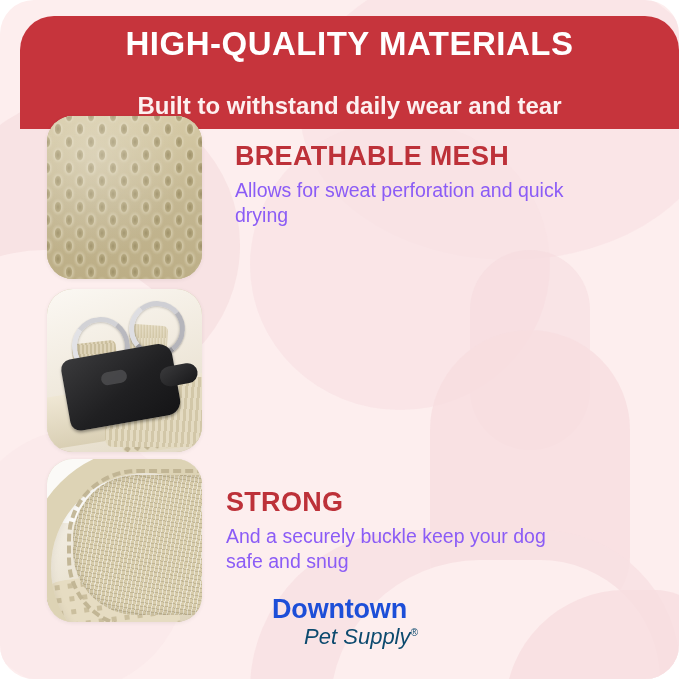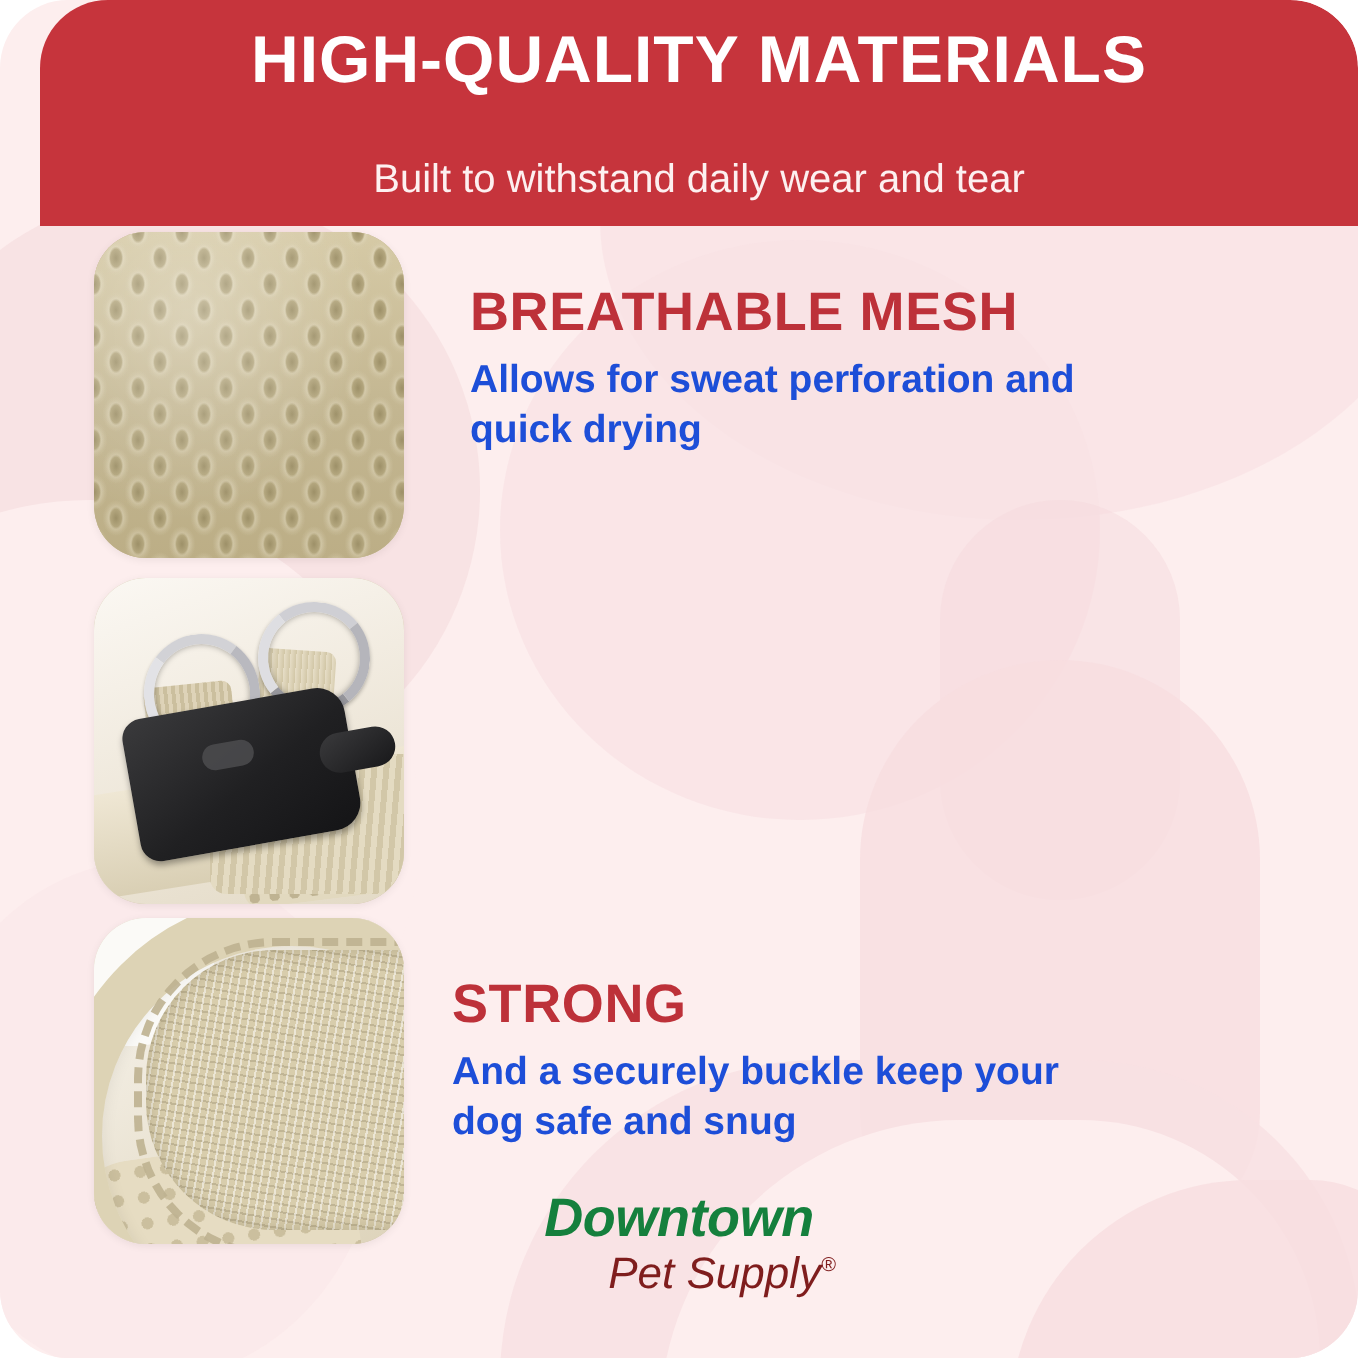--- a/index.html
+++ b/index.html
@@ -22,48 +22,48 @@
       border-radius:160px 140px 40px 40px;}
   .b7{left:330px;top:560px;width:330px;height:180px;background:#fdeeee;
       border-radius:150px 120px 30px 30px;}
   .b8{left:505px;top:590px;width:210px;height:150px;background:#f7dde0;opacity:.8;
       border-radius:120px 60px 20px 20px;}
   .b9{left:-40px;top:430px;width:230px;height:260px;background:#fbe9ea;opacity:.9;}
   .b10{left:470px;top:250px;width:120px;height:200px;background:#f6dade;opacity:.5;
        border-radius:60px;}
 
   
-  .header{position:absolute;left:20px;top:0;width:659px;height:113px;
+  .header{position:absolute;left:20px;top:16px;width:659px;height:113px;
           background:#c6343c;border-radius:34px 34px 0 0;
           display:flex;flex-direction:column;align-items:center;
           justify-content:center;gap:27px;}
   .title{color:#ffffff;font-weight:bold;font-size:33px;letter-spacing:.5px;
          line-height:1;margin:0 0 7px 0;white-space:nowrap;
          text-align:center;}
-  .subtitle{color:#fdf0f0;font-size:20px;line-height:1;margin:0;
-            white-space:nowrap;text-align:center;font-weight:400;}
+  .subtitle{color:#fdf0f0;font-size:24px;line-height:1;margin:0;
+            white-space:nowrap;text-align:center;font-weight:700;}
 
   
   .rows{position:absolute;left:0;top:113px;width:679px;}
   .row{position:relative;display:flex;align-items:flex-start;
        height:170px;padding-left:47px;box-sizing:border-box;}
   .thumb{width:155px;height:163px;border-radius:26px;flex:0 0 auto;
          overflow:hidden;position:relative;background:#cfc2a2;
          box-shadow:0 1px 4px rgba(0,0,0,.07);}
   .row1 .thumb{margin-top:3px;}
   .row2 .thumb{margin-top:6px;}
   .row3 .thumb{margin-top:6px;}
 
   .txt{margin-left:33px;padding-top:30px;}
   .row2 .txt{padding-top:36px;}
   .row3 .txt{padding-top:36px;margin-left:24px;}
   .ftitle{color:#bd3139;font-weight:bold;font-size:27px;letter-spacing:.3px;
           line-height:1;margin:0 0 8px 0;white-space:nowrap;}
-  .fdesc{color:#1d4ed8;font-size:19.5px;line-height:1.27;margin:0;
-         max-width:330px;font-weight:bold;}
+  .fdesc{color:#8b5cf6;font-size:19.5px;line-height:1.27;margin:0;
+         max-width:330px;}
 
   
   .mesh{position:absolute;inset:0;
         background-color:#c9bc97;
         background-image:
           radial-gradient(ellipse 5px 8px at 50% 50%, #9d9068 0%, #b3a67e 55%, rgba(201,188,151,0) 72%),
           radial-gradient(ellipse 5px 8px at 50% 50%, #9d9068 0%, #b3a67e 55%, rgba(201,188,151,0) 72%),
           radial-gradient(ellipse 9px 12px at 50% 50%, rgba(240,234,214,.85) 0%, rgba(214,204,173,.25) 60%, rgba(0,0,0,0) 75%),
           radial-gradient(ellipse 9px 12px at 50% 50%, rgba(240,234,214,.85) 0%, rgba(214,204,173,.25) 60%, rgba(0,0,0,0) 75%),
           linear-gradient(180deg,#d6caa6 0%,#c3b691 55%,#bcae86 100%);
@@ -126,23 +126,23 @@
   .padStitch{position:absolute;left:20px;top:10px;width:152px;height:152px;
       border-radius:70px 14px 14px 70px;
       border:4px dashed rgba(190,178,145,.9);}
   .padBottom{position:absolute;left:-18px;top:116px;width:150px;height:80px;
       background-color:#e6dcc2;border-radius:40px 40px 0 0;
       background-image:radial-gradient(circle 3px at 50% 50%, #cbbf9e 0 100%, rgba(0,0,0,0) 100%);
       background-size:13px 13px;transform:rotate(-8deg);}
 
   
   .logo{position:absolute;left:0;top:596px;width:679px;text-align:center;}
-  .logo1{color:#15803d;font-weight:bold;font-style:italic;font-size:27px;
+  .logo1{color:#1d4ed8;font-weight:bold;font-size:27px;
          line-height:1;margin:0;letter-spacing:-.2px;}
-  .logo2{color:#7f1d1d;font-style:italic;font-size:22px;line-height:1;
+  .logo2{color:#0c4a6e;font-style:italic;font-size:22px;line-height:1;
          margin:3px 0 0 0;padding-left:43px;}
   .logo2 sup{font-size:10px;vertical-align:super;}
 </style>
 </head>
 <body>
 
 <div class="card">
 
   <div class="bg">
     <div class="blob b1"></div>

